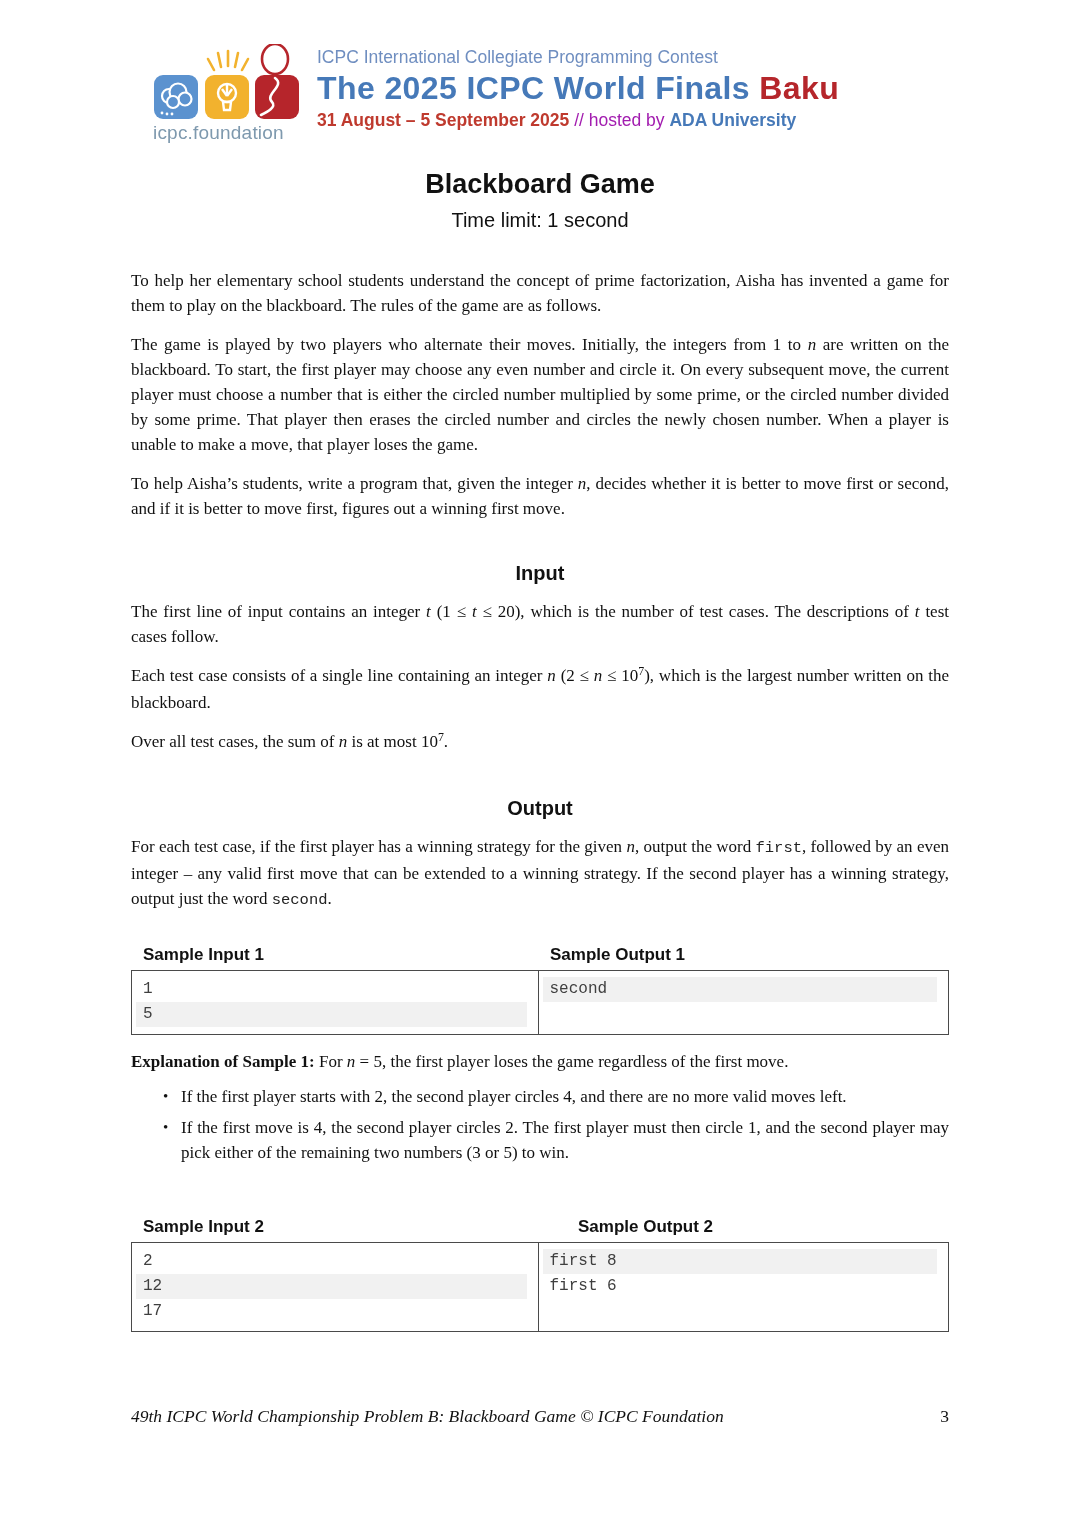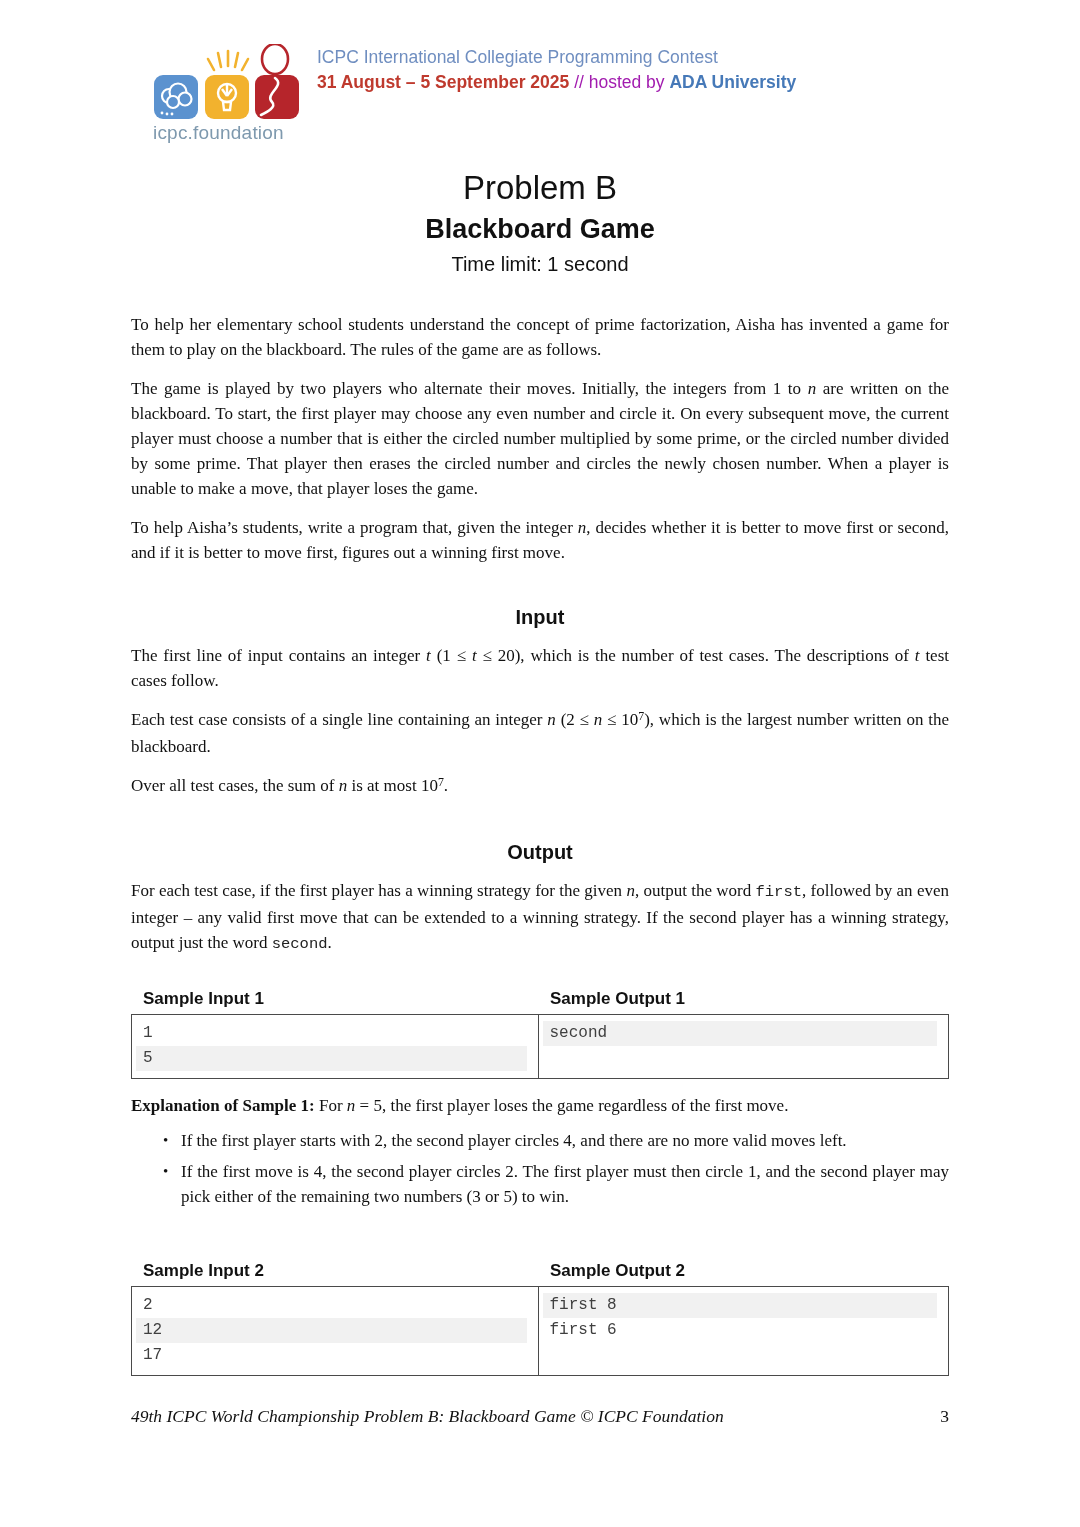--- a/index.html
+++ b/index.html
@@ -79,21 +79,21 @@
   
   .expl-lead { margin-top: 18px; }
   ul.expl-list { margin: 10px 0 0 0; padding: 0 0 0 32px; list-style: none; }
   ul.expl-list li {
     font-size: 17px; line-height: 25px; text-align: justify;
     padding-left: 18px; position: relative; margin-top: 6px;
   }
   ul.expl-list li::before {
     content: "\2022"; position: absolute; left: 0; top: 0; font-size: 15px;
   }
-  .sample2-gap { margin-top: 52px; }
+  .sample2-gap { margin-top: 52px; gap: 28px; }
 
   
   .footer {
     position: absolute; left: 131px; right: 131px; top: 1406px;
     display: flex; justify-content: space-between;
     font-size: 17.5px; font-style: italic;
   }
   .footer .pageno { font-style: normal; }
 </style>
 </head>
@@ -138,26 +138,26 @@
           <line x1="79" y1="45" x2="74" y2="52"></line>
         </g>
 
         <rect x="102" y="31" width="44" height="44" rx="9" fill="#b6252b"></rect>
         <path d="M122,34 C133,42 111,50 119,58 C124,63 114,68 108,71" fill="none" stroke="#ffffff" stroke-width="2.6" stroke-linecap="round"></path>
       </svg>
       <div class="logo-caption">icpc.foundation</div>
     </div>
     <div class="hdr-text">
       <div class="hdr-line1">ICPC International Collegiate Programming Contest</div>
+      <div class="hdr-line2"><span class="blue">The 2025 ICPC World Finals</span><span> </span><span class="red">Baku</span></div>
       <div class="hdr-line3"><span class="date">31 August – 5 September 2025</span><span> </span><span class="hosted">// hosted by</span><span> </span><span class="host">ADA University</span></div>
     </div>
   </div>
 
   <div class="title-block">
-    <h1 class="prob-title">Problem B</h1>
     <h2 class="prob-name">Blackboard Game</h2>
     <div class="time-limit">Time limit: 1 second</div>
   </div>
 
   <p class="body-par first-par"><span>To help her elementary school students understand the concept of prime factorization, Aisha has invented a game for them to play on the blackboard. The rules of the game are as follows.</span></p>
   <p class="body-par"><span>The game is played by two players who alternate their moves. Initially, the integers from 1 to </span><span class="f-it">n</span><span> are written on the blackboard. To start, the first player may choose any even number and circle it. On every subsequent move, the current player must choose a number that is either the circled number multiplied by some prime, or the circled number divided by some prime. That player then erases the circled number and circles the newly chosen number. When a player is unable to make a move, that player loses the game.</span></p>
   <p class="body-par"><span>To help Aisha’s students, write a program that, given the integer </span><span class="f-it">n</span><span>, decides whether it is better to move first or second, and if it is better to move first, figures out a winning first move.</span></p>
 
   <h3 class="sec-heading">Input</h3>
   <p class="body-par sec-first-par"><span>The first line of input contains an integer </span><span class="f-it">t</span><span> (1 ≤ </span><span class="f-it">t</span><span> ≤ 20), which is the number of test cases. The descriptions of </span><span class="f-it">t</span><span> test cases follow.</span></p>

